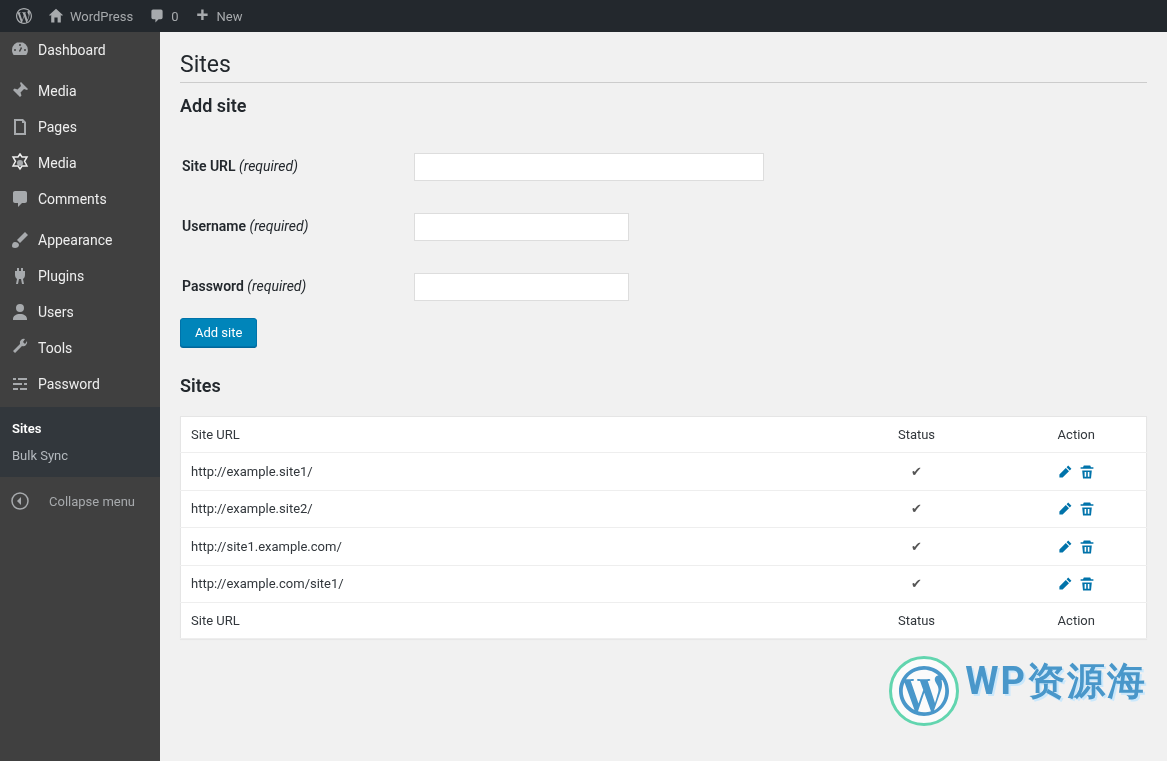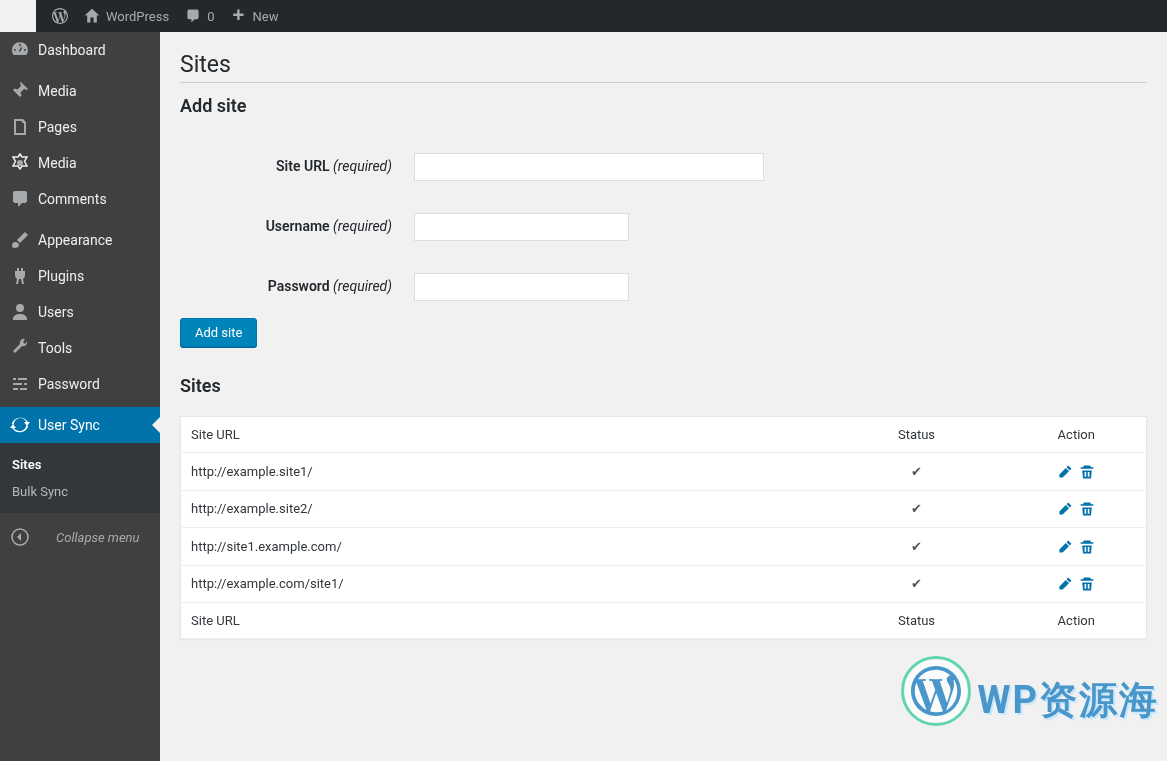--- a/index.html
+++ b/index.html
@@ -1,62 +1,62 @@
 <!DOCTYPE html>
 <html><head>
 <meta charset="utf-8">
 <style>
 * { margin: 0; padding: 0; box-sizing: border-box; font-family: -apple-system, BlinkMacSystemFont, "Segoe UI", Roboto, sans-serif; }
 body { background: #f1f1f1; width: 1167px; height: 761px; overflow: hidden; position: relative; }
 
 
-.admin-bar { height: 32px; background: #23282d; display: flex; align-items: center; padding: 0 8px; color: #a7aaad; font-size: 13px; margin-left: 36px; }
+.admin-bar { height: 32px; background: #23282d; display: flex; align-items: center; padding: 0 8px; color: #a7aaad; font-size: 13px; }
 .admin-bar-item { display: flex; align-items: center; gap: 6px; padding: 0 8px; height: 100%; cursor: pointer; }
 .admin-bar svg { width: 16px; height: 16px; fill: currentColor; }
 
 
 .sidebar { position: absolute; left: 0; top: 32px; width: 160px; height: calc(100% - 32px); background: #404040; color: #eee; }
 .menu-item { display: flex; align-items: center; gap: 8px; padding: 8px 10px; color: #eee; font-size: 14px; cursor: pointer; position: relative; }
 .menu-item svg { width: 20px; height: 20px; fill: #a7aaad; }
 .menu-item.current { background: #0073aa; color: #fff; }
 .menu-item.current svg { fill: #fff; }
 .menu-item.current::after { content: ""; position: absolute; right: 0; top: 50%; transform: translateY(-50%); border: 8px solid transparent; border-right-color: #f1f1f1; }
 .menu-separator { height: 5px; }
 .submenu { background: #32373c; padding: 8px 0; }
 .submenu-item { padding: 6px 12px; font-size: 13px; color: #b4b9be; cursor: pointer; }
 .submenu-item.current { color: #fff; font-weight: 600; }
-.collapse-item { display: flex; align-items: center; gap: 26px; padding: 8px 10px; color: #a7aaad; font-size: 13px; cursor: pointer; margin-top: 6px; font-style: italic; }
+.collapse-item { display: flex; align-items: center; gap: 19px; padding: 8px 10px; color: #a7aaad; font-size: 13px; cursor: pointer; margin-top: 6px; }
 .collapse-item svg { width: 20px; height: 20px; fill: #a7aaad; }
 
 
 .content { margin-left: 160px; padding: 10px 20px 20px 20px; height: calc(100% - 32px); }
 .page-title { font-size: 23px; font-weight: 400; color: #23282d; padding: 9px 0 4px 0; }
 hr.title-rule { border: none; border-bottom: 1px solid #ccc; margin-bottom: 12px; }
 .section-title { font-size: 18px; font-weight: 600; color: #23282d; margin: 10px 0 20px 0; }
 .form-table { width: 100%; }
 .form-table tr { vertical-align: top; }
-.form-table th { text-align: right; width: 220px; padding: 20px 10px 20px 0; font-size: 14px; font-weight: 600; color: #23282d; }
+.form-table th { text-align: left; width: 220px; padding: 20px 10px 20px 0; font-size: 14px; font-weight: 600; color: #23282d; }
 .form-table th .req { font-style: italic; font-weight: 400; }
 .form-table td { padding: 15px 10px; }
 input.regular { width: 350px; height: 28px; border: 1px solid #ddd; background: #fff; padding: 3px 8px; font-size: 14px; border-radius: 0; }
 input.medium { width: 215px; height: 28px; border: 1px solid #ddd; background: #fff; padding: 3px 8px; font-size: 14px; border-radius: 0; }
 .btn-primary { background: #0085ba; border: 1px solid #0073aa; color: #fff; padding: 6px 14px; font-size: 13px; border-radius: 3px; cursor: pointer; box-shadow: 0 1px 0 #006799; }
 
 
 .list-table { width: 100%; border-collapse: collapse; background: #fff; border: 1px solid #e5e5e5; margin-top: 12px; box-shadow: 0 1px 1px rgba(0,0,0,0.04); }
 .list-table th, .list-table td { text-align: left; padding: 10px 10px; font-size: 13px; color: #32373c; border-bottom: 1px solid #eee; }
 .list-table thead th, .list-table tfoot th { font-weight: 400; color: #32373c; }
 .list-table .col-status { text-align: center; width: 180px; }
 .list-table .col-action { text-align: center; width: 140px; }
 .icon-check { color: #555; }
 .action-link { color: #0073aa; cursor: pointer; padding: 0 3px; }
 .action-link svg { width: 16px; height: 16px; fill: currentColor; vertical-align: middle; }
 
 
-.watermark { position: absolute; right: 8px; bottom: 35px; display: flex; align-items: flex-end; gap: 6px; opacity: 0.75; pointer-events: none; }
+.watermark { position: absolute; right: 20px; bottom: 35px; display: flex; align-items: flex-start; gap: 6px; opacity: 0.75; pointer-events: none; }
 .watermark .wm-logo { width: 70px; height: 70px; border: 3px solid #3c9; border-radius: 50%; display: flex; align-items: center; justify-content: center; background: #fff; }
 .watermark .wm-logo svg { width: 50px; height: 50px; fill: #1179bd; }
 .watermark .wm-text { font-size: 38px; font-weight: 700; color: #1179bd; letter-spacing: 2px; text-shadow: 2px 2px 0 #bfe5ff; }
 </style>
 </head>
 <body>
 
 <div class="admin-bar">
   <div class="admin-bar-item">
     <svg viewBox="0 0 20 20">
@@ -141,26 +141,20 @@
       </svg>
     <span>Tools</span>
   </div>
   <div class="menu-item">
     <svg viewBox="0 0 20 20">
         <path d="M3 4h3v2H3V4zm5 0h9v2H8V4zM3 9h9v2H3V9zm11 0h3v2h-3V9zM3 14h5v2H3v-2zm7 0h7v2h-7v-2z"></path>
       </svg>
     <span>Password</span>
   </div>
   <div class="menu-separator"></div>
-  <div class="menu-item current">
-    <svg viewBox="0 0 20 20">
-        <path d="M10 3a7 7 0 016.3 4H14l3 4 3-4h-2.1A9 9 0 001.7 9l2 .5A7 7 0 0110 3zm-7 6l-3 4h2.1a9 9 0 0016.2-2l-2-.5A7 7 0 013.7 13H6L3 9z"></path>
-      </svg>
-    <span>User Sync</span>
-  </div>
   <div class="submenu">
     <div class="submenu-item current">Sites</div>
     <div class="submenu-item">Bulk Sync</div>
   </div>
   <div class="collapse-item">
     <svg viewBox="0 0 20 20">
         <circle cx="10" cy="10" r="8" fill="none" stroke="currentColor" stroke-width="1.5"></circle>
         <path d="M11 6l-4 4 4 4"></path>
       </svg>
     <span>Collapse menu</span>

